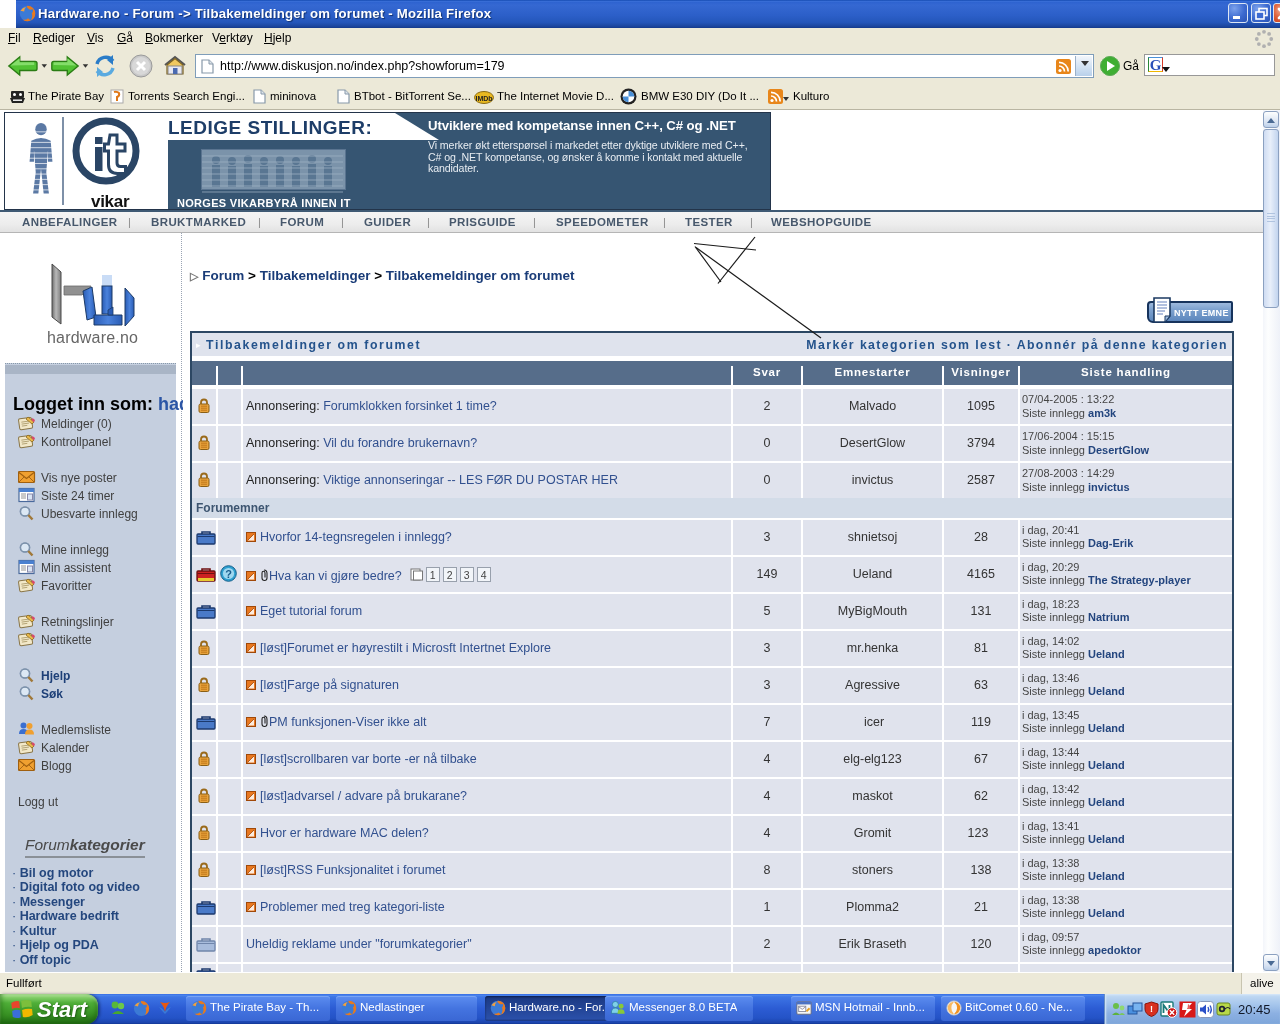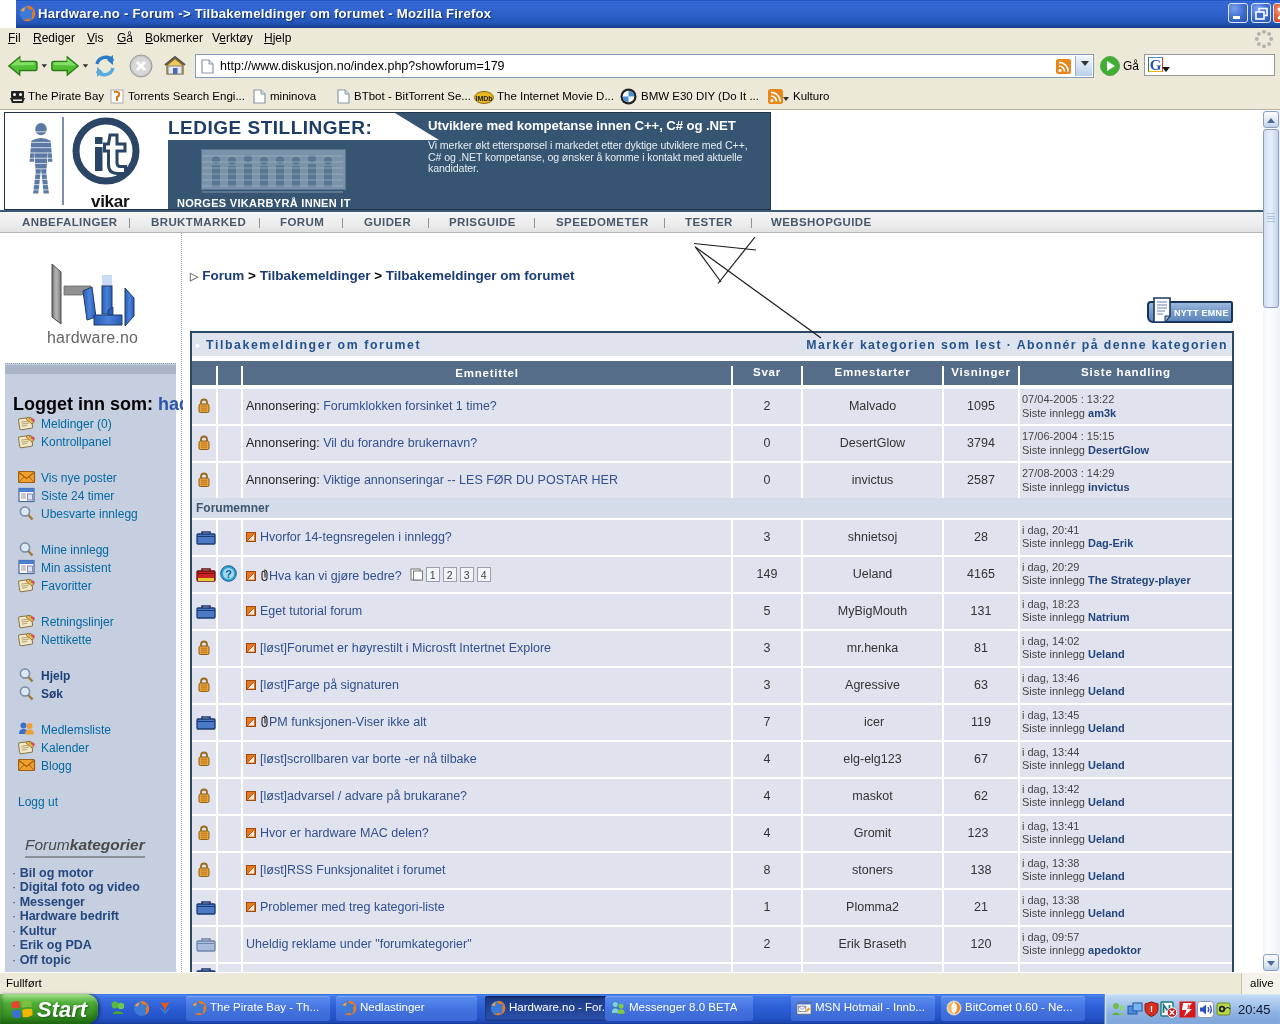--- a/index.html
+++ b/index.html
@@ -39,21 +39,21 @@
 #banner .p1{position:absolute;left:423px;top:27px;color:#e8edf2;font-size:10.6px;line-height:11.5px;white-space:nowrap;letter-spacing:-0.1px}
 
 #sitenav{position:absolute;left:0;top:100px;width:1263px;height:23px;background:linear-gradient(180deg,#f4f4f4 0%,#ededed 60%,#e2e2e2 100%);border-top:2px solid #3f5a74;border-bottom:1px solid #b5b5b5}
 #sitenav span{position:absolute;top:4px;font-size:11.5px;font-weight:bold;color:#47586c;letter-spacing:.4px}
 #sitenav i.sep{position:absolute;top:4px;font-size:11px;color:#8a8a8a;font-style:normal}
 
 #sidebar{position:absolute;left:0;top:123px;width:182px;height:739px;background:#fff;border-right:1px dotted #9aa4b4}
 #sbox{position:absolute;left:5px;top:130px;width:171px;height:609px;background:#c5cfdf;border-top:1px dotted #8899aa}
 .fk{position:absolute;left:7px;font-size:12.5px;color:#24477e;white-space:nowrap}
 #sbox .band{position:absolute;left:0;top:1px;width:171px;height:9px;background:#a9b5c6}
-.sbl{position:absolute;left:36px;font-size:12px;color:#0369a1;white-space:nowrap}
+.sbl{position:absolute;left:36px;font-size:12px;color:#404040;white-space:nowrap}
 .sbh{font-weight:bold;color:#1d3f77}
 .sbi{position:absolute;left:13px;width:18px;height:16px}
 
 #content{position:absolute;left:183px;top:123px;width:1080px;height:739px;background:#fff}
 
 #crumb{position:absolute;left:7px;top:35px;font-size:13.5px;font-weight:bold;color:#000}
 #crumb a{color:#1a3c78}
 
 #nytt{position:absolute;left:964px;top:68px;width:86px;height:22px;background:linear-gradient(180deg,#9db9dd 0%,#7ea2cf 35%,#5d87bd 100%);border:2px solid #16335c;border-radius:4px 2px 2px 6px}
 #nytt .t{position:absolute;left:25px;top:5px;font-size:9px;font-weight:bold;color:#fff;letter-spacing:.3px;white-space:nowrap}
@@ -469,21 +469,21 @@
       <div class="sbl" style="top:359px">Medlemsliste</div>
       <div class="sbl" style="top:377px">Kalender</div>
       <div class="sbl" style="top:395px">Blogg</div>
       <div class="sbl" style="left:13px;top:431px">Logg ut</div>
       <div style="position:absolute;left:20px;top:472px;font-size:15.5px;font-style:italic;color:#4a4a4a;border-bottom:2px solid #8a9097;padding-bottom:2px">Forum<b>kategorier</b></div>
       <div class="fk" style="top:502px">· <b>Bil og motor</b></div>
       <div class="fk" style="top:516px">· <b>Digital foto og video</b></div>
       <div class="fk" style="top:531px">· <b>Messenger</b></div>
       <div class="fk" style="top:545px">· <b>Hardware bedrift</b></div>
       <div class="fk" style="top:560px">· <b>Kultur</b></div>
-      <div class="fk" style="top:574px">· <b>Erik og PDA</b></div>
+      <div class="fk" style="top:574px">· <b>Hjelp og PDA</b></div>
       <div class="fk" style="top:589px">· <b>Off topic</b></div>
     </div>
   </div>
 <div id="content">
 <div id="crumb"><span style="color:#777;font-size:11px">▷</span> <a>Forum</a> &gt; <a>Tilbakemeldinger</a> &gt; <a>Tilbakemeldinger om forumet</a></div>
 <div id="nytt">
         <svg width="22" height="26" style="position:absolute;left:4px;top:-6px" viewBox="0 0 22 26">
           <polygon points="1,1 17,1 17,19 12,25 1,25" fill="#fff" stroke="#1c3a62" stroke-width="1.6"></polygon>
           <polygon points="17,19 12,19 12,25" fill="#9db9dd" stroke="#1c3a62" stroke-width="1"></polygon>
           <g stroke="#7f96c8" stroke-width="1.2">
@@ -497,21 +497,20 @@
         <span class="t">NYTT&nbsp;EMNE</span>
       </div>
 <div id="ftable">
 <div class="catrow" style="top:0px">
           <span style="position:absolute;left:4px;top:7px;color:#fff;font-size:9px">▸</span>
           <span class="cath" style="left:14px">Tilbakemeldinger om forumet</span>
           <span class="cath" style="right:4px;letter-spacing:1.4px">Markér kategorien som lest · Abonnér på denne kategorien</span>
         </div>
 <div class="rowsep" style="top:23px;height:5px"></div>
 <div class="colhead">
-          <div style="left:51px;width:488px;top:6px">Emnetittel</div>
           <div style="left:541px;width:68px">Svar</div>
           <div style="left:611px;width:139px">Emnestarter</div>
           <div style="left:752px;width:74px">Visninger</div>
           <div style="left:828px;width:212px">Siste handling</div>
           <div class="cellsep" style="left:23.5px;background:#fff"></div>
           <div class="cellsep" style="left:49px"></div>
           <div class="cellsep" style="left:539px"></div>
           <div class="cellsep" style="left:609px"></div>
           <div class="cellsep" style="left:750px"></div>
           <div class="cellsep" style="left:826px"></div>

